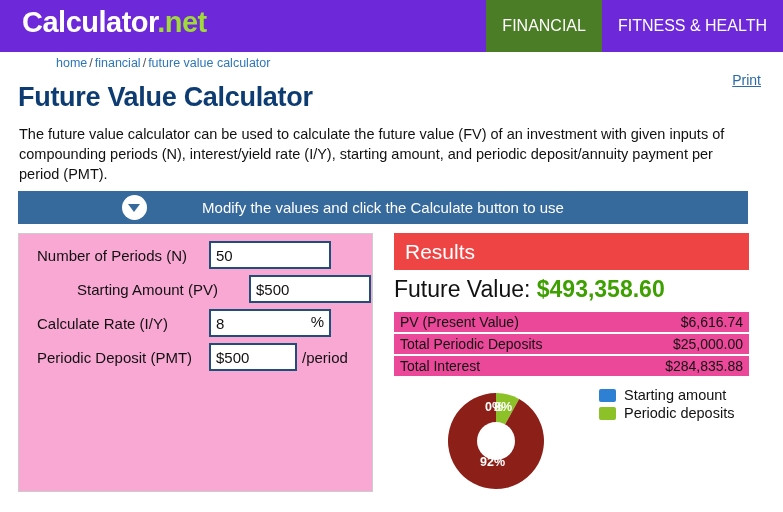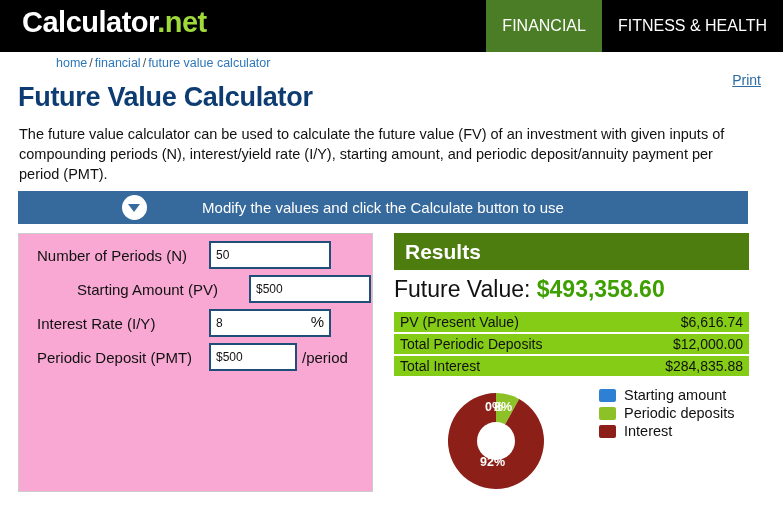--- a/index.html
+++ b/index.html
@@ -6,21 +6,21 @@
   body{
     width:783px;height:512px;overflow:hidden;background:#ffffff;
     font-family:"Liberation Sans", sans-serif;
     -webkit-font-smoothing:antialiased;
   }
   .page{position:relative;width:783px;height:512px;}
 
   
   .header{
     position:absolute;left:0;top:0;width:783px;height:52px;
-    background:#000000;
+    background:#6d28d9;
   }
   .logo{
     position:absolute;left:22px;top:6px;
     font-size:29px;font-weight:bold;letter-spacing:-0.5px;
     color:#ffffff;white-space:nowrap;
   }
   .logo .dot{color:#9fd93a;}
   .logo .net{color:#9fd93a;}
   .nav{position:absolute;right:0;top:0;height:52px;display:flex;align-items:stretch;}
   .nav-item{
@@ -75,45 +75,45 @@
 
   
   .form-panel{
     position:absolute;left:18px;top:233px;width:355px;height:259px;
     background:#f9a8d4;border:1px solid #cccccc;box-sizing:border-box;
   }
   .frow{position:absolute;height:28px;display:flex;align-items:center;}
   .flabel{font-size:15px;color:#111111;white-space:nowrap;}
   .finput{
     box-sizing:border-box;border:2px solid #1f4e79;background:#ffffff;
-    height:28px;font-size:12px;color:#111111;padding:0 5px;
+    height:28px;font-size:15px;color:#111111;padding:0 5px;
     font-family:"Liberation Sans", sans-serif;outline:none;
   }
   .fsuffix{font-size:15px;color:#111111;margin-left:5px;white-space:nowrap;}
   .pct-wrap{position:relative;}
   .pct-sign{
     position:absolute;right:7px;top:4px;font-size:15px;color:#111111;
   }
 
   
   .results-header{
     position:absolute;left:394px;top:233px;width:355px;height:37px;
-    background:#4d7c0f;color:#ffffff;font-size:21px;
-    display:flex;align-items:center;padding-left:11px;box-sizing:border-box;font-weight:bold;
+    background:#ef4444;color:#ffffff;font-size:21px;
+    display:flex;align-items:center;padding-left:11px;box-sizing:border-box;
   }
   .fv-line{
     position:absolute;left:394px;top:276px;font-size:23px;color:#111111;white-space:nowrap;
   }
   .fv-line .fv-amount{color:#3ea000;font-weight:bold;}
 
   .res-table{
     position:absolute;left:394px;top:312px;width:355px;
     border-collapse:collapse;font-size:14px;color:#111111;
   }
-  .res-table td{padding:2px 6px;background:#84cc16;border-bottom:2px solid #ffffff;}
+  .res-table td{padding:2px 6px;background:#ec4899;border-bottom:2px solid #ffffff;}
   .res-table td.val{text-align:right;width:130px;}
 
   
   .chart-wrap{position:absolute;left:440px;top:383px;width:115px;height:116px;}
   .legend{position:absolute;left:556px;top:386px;font-size:14.5px;color:#111111;}
   .legend-row{display:flex;align-items:center;height:18px;margin-bottom:0px;padding-left:43px;}
   .swatch{width:17px;height:13px;border-radius:2px;margin-right:8px;}
   .slice-label{
     position:absolute;font-size:12.5px;font-weight:bold;color:#ffffff;white-space:nowrap;
   }
@@ -158,21 +158,21 @@
       <span class="flabel" style="width:172px;">Number of Periods (N)</span>
       <input class="finput" style="width: 122px;" type="text" value="50">
     </div>
 
     <div class="frow" style="left:18px;top:41px;margin-left:40px;">
       <span class="flabel" style="width:172px;">Starting Amount (PV)</span>
       <input class="finput" style="width: 122px;" type="text" value="$500">
     </div>
 
     <div class="frow" style="left:18px;top:75px;">
-      <span class="flabel" style="width:172px;">Interest Rate (I/Y)</span>
+      <span class="flabel" style="width:172px;">Calculate Rate (I/Y)</span>
       <span class="pct-wrap">
         <input class="finput" style="width: 122px;" type="text" value="8">
         <span class="pct-sign">%</span>
       </span>
     </div>
 
     <div class="frow" style="left:18px;top:109px;">
       <span class="flabel" style="width:172px;">Periodic Deposit (PMT)</span>
       <input class="finput" style="width: 88px;" type="text" value="$500">
       <span class="fsuffix">/period</span>
@@ -188,21 +188,21 @@
   </div>
 
   <table class="res-table">
     <tbody>
         <tr>
       <td>PV (Present Value)</td>
       <td class="val">$6,616.74</td>
     </tr>
     <tr>
       <td>Total Periodic Deposits</td>
-      <td class="val">$12,000.00</td>
+      <td class="val">$25,000.00</td>
     </tr>
     <tr>
       <td>Total Interest</td>
       <td class="val">$284,835.88</td>
     </tr>
   </tbody>
     </table>
 
   <div class="chart-wrap">
     <svg width="115" height="116" viewBox="0 0 115 116">
@@ -220,19 +220,15 @@
 
   <div class="legend">
     <div class="legend-row">
       <span class="swatch" id="sw0" style="background: rgb(46, 128, 212);"></span>
       <span>Starting amount</span>
     </div>
     <div class="legend-row">
       <span class="swatch" id="sw1" style="background: rgb(140, 194, 39);"></span>
       <span>Periodic deposits</span>
     </div>
-    <div class="legend-row">
-      <span class="swatch" id="sw2" style="background: rgb(140, 32, 24);"></span>
-      <span>Interest</span>
-    </div>
   </div>
 
 </div>
 
 </body></html>

